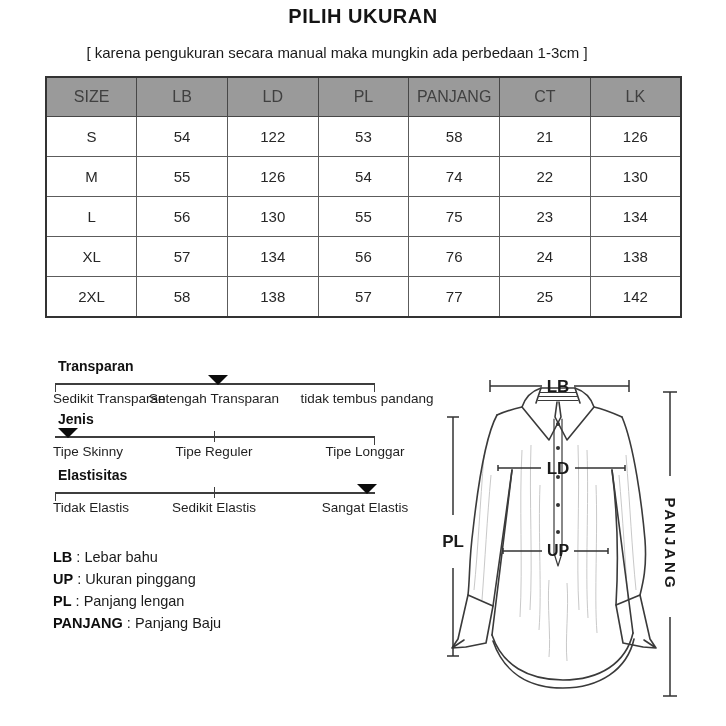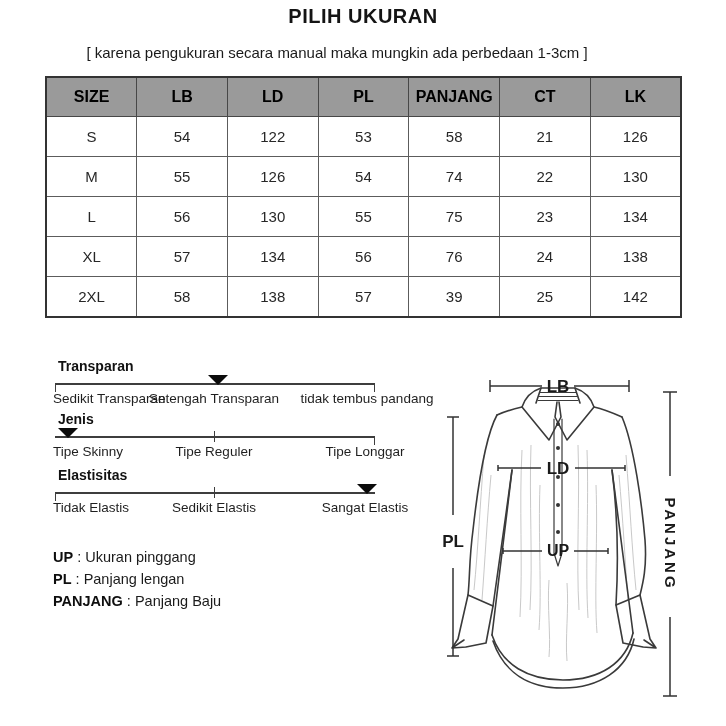--- a/index.html
+++ b/index.html
@@ -9,22 +9,22 @@
 
   
   .title{top:5px;left:0;width:726px;text-align:center;
          font-size:20px;font-weight:800;letter-spacing:.5px;color:#141414;}
   .subtitle{top:44px;left:0;width:674px;text-align:center;
             font-size:15px;color:#1a1a1a;}
 
   
   table.size{left:45px;top:76px;width:637px;border-collapse:collapse;
              table-layout:fixed;border:2px solid #333;}
-  table.size th{height:36px;background:#9a9a9a;color:#000000;font-size:16px;
-                font-weight:bold;border:1px solid #474747;text-align:center;}
+  table.size th{height:36px;background:#9a9a9a;color:#404040;font-size:16px;
+                font-weight:normal;border:1px solid #474747;text-align:center;}
   table.size td{height:37px;background:#fff;color:#272727;font-size:15px;
                 border:1px solid #5c5c5c;text-align:center;}
 
   
   .slider{left:53px;width:390px;height:52px;}
   .slider .s-title{position:absolute;top:0;left:5px;font-size:14px;font-weight:bold;color:#111;}
   .slider .s-line{position:absolute;top:25px;left:2px;width:320px;height:2px;background:#3d3d3d;}
   .slider .tick{position:absolute;width:1px;background:#3d3d3d;}
   .slider .tick.down{top:26px;height:8px;}
   .slider .tick.cross{top:20px;height:11px;}
@@ -99,21 +99,21 @@
       <td>56</td>
       <td>76</td>
       <td>24</td>
       <td>138</td>
     </tr>
     <tr>
       <td>2XL</td>
       <td>58</td>
       <td>138</td>
       <td>57</td>
-      <td>39</td>
+      <td>77</td>
       <td>25</td>
       <td>142</td>
     </tr>
   </tbody>
 </table>
 
 <div class="abs slider" style="top:358px;">
   <div class="s-title">Transparan</div>
   <div class="s-line"></div>
   <div class="tick down t-left"></div>
@@ -140,20 +140,21 @@
   <div class="s-line"></div>
   <div class="tick down t-left"></div>
   <div class="tick cross t-mid"></div>
   <div class="marker" style="left:314px;"></div>
   <span class="s-lab lab0">Tidak Elastis</span>
   <span class="s-lab lab1">Sedikit Elastis</span>
   <span class="s-lab lab2">Sangat Elastis</span>
 </div>
 
 <div class="abs legend">
+  <div><b>LB</b><span> : </span><span>Lebar bahu</span></div>
   <div><b>UP</b><span> : </span><span>Ukuran pinggang</span></div>
   <div><b>PL</b><span> : </span><span>Panjang lengan</span></div>
   <div><b>PANJANG</b><span> : </span><span>Panjang Baju</span></div>
 </div>
 
 <div class="abs diagram">
 <svg width="290" height="368" viewBox="0 0 290 368" xmlns="http://www.w3.org/2000/svg">
   <g stroke="#c9c9c9" stroke-width="1" fill="none">
     <path d="M 92 95 C 89 150 93 210 90 262"></path>
     <path d="M 101 90 C 99 145 103 205 100 255"></path>

